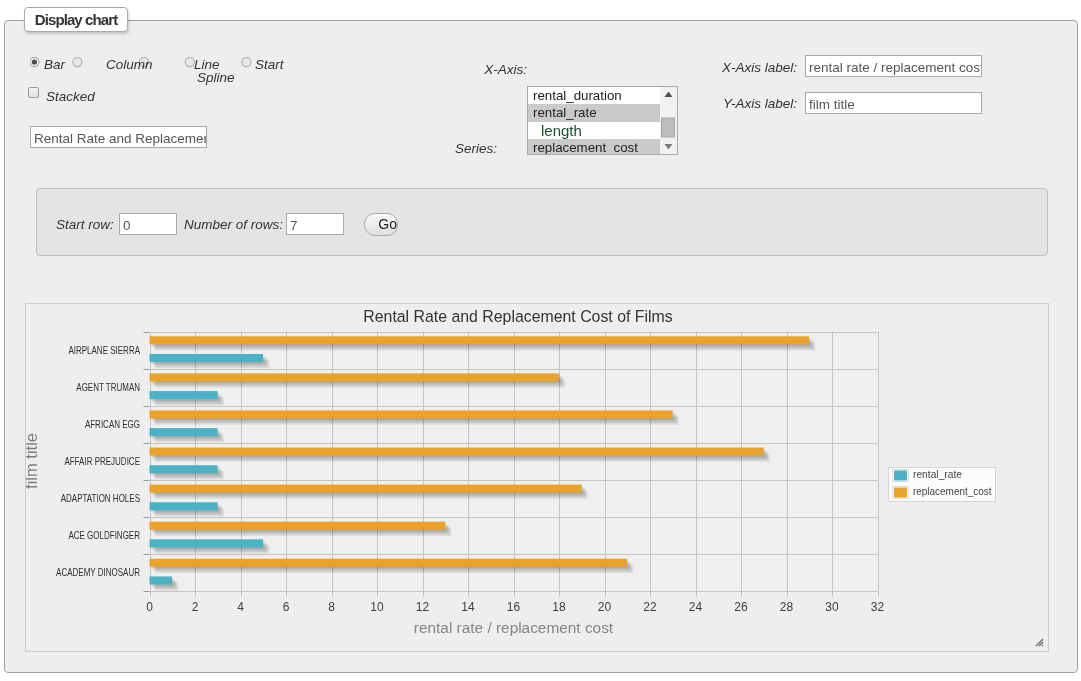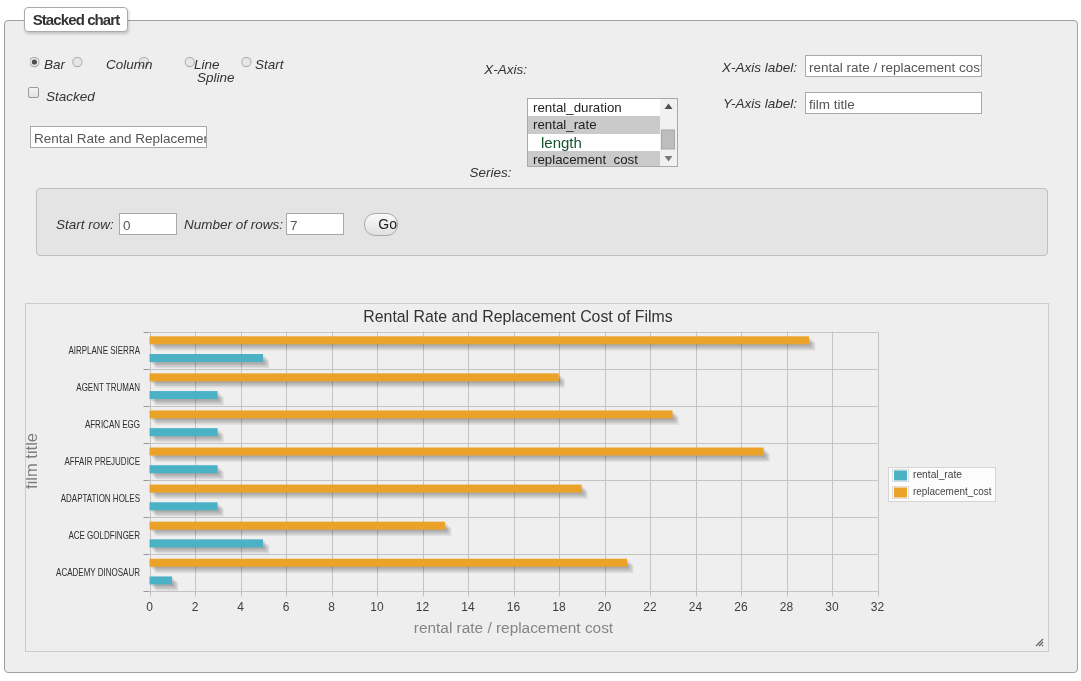--- a/index.html
+++ b/index.html
@@ -7,21 +7,21 @@
   .abs{position:absolute;}
   .lbl{font-size:13.5px;color:#333;font-style:italic;}
   .tin{background:#fff;border:1px solid #a9a9a9;font-size:13.5px;color:#555;overflow:hidden;white-space:nowrap;}
 </style>
 </head>
 <body>
 <div id="page">
 
   <div class="abs" style="left:4px;top:19.5px;width:1072px;height:651.5px;border:1px solid #a0a0a0;background:#eee;border-radius:4px;"></div>
 
-  <div class="abs" style="left:24px;top:7px;width:102px;height:23px;background:#fff;border:1px solid #aaa;border-radius:4px;box-shadow:1px 2px 3px rgba(0,0,0,0.18);line-height:23px;text-align:center;font-size:15px;letter-spacing:-0.9px;font-weight:bold;color:#333;">Stacked chart</div>
+  <div class="abs" style="left:24px;top:7px;width:102px;height:23px;background:#fff;border:1px solid #aaa;border-radius:4px;box-shadow:1px 2px 3px rgba(0,0,0,0.18);line-height:23px;text-align:center;font-size:15px;letter-spacing:-0.9px;font-weight:bold;color:#333;">Display chart</div>
 
   <div class="abs" style="left:30px;top:57px;height:14px;">
     <svg width="290" height="16" style="position:absolute;top:0;left:0">
       <circle cx="4.4" cy="5" r="4.6" fill="#ededed" stroke="#a9a9a9" stroke-width="1.1"></circle>
       <circle cx="4.4" cy="5" r="2.6" fill="#4d4d4d"></circle>
       <circle cx="47.4" cy="5" r="4.6" fill="#e6e6e6" stroke="#b2b2b2" stroke-width="1.1"></circle>
       <circle cx="114" cy="5" r="4.6" fill="#e6e6e6" stroke="#b2b2b2" stroke-width="1.1"></circle>
       <circle cx="159.8" cy="5" r="4.6" fill="#e6e6e6" stroke="#b2b2b2" stroke-width="1.1"></circle>
       <circle cx="216.4" cy="5" r="4.6" fill="#e6e6e6" stroke="#b2b2b2" stroke-width="1.1"></circle>
     </svg>
@@ -34,22 +34,22 @@
 
   <div class="abs" style="left:30px;top:89px;height:14px;">
     <span class="abs" style="left:-2px;top:-2px;width:9px;height:9px;border:1px solid #999;background:linear-gradient(#f4f4f4,#e2e2e2);border-radius:2px;"></span>
     <span class="lbl abs" style="left:16px;top:0;">Stacked</span>
   </div>
 
   <div class="tin abs" style="left:30px;top:126px;width:169px;height:14px;padding:4px 3px 2px 3px;">Rental Rate and Replacement Cost of Films</div>
 
   <div class="lbl abs" style="left:455px;top:62px;width:72px;text-align:right;">X-Axis:</div>
 
-  <div class="lbl abs" style="left:455px;top:141px;width:71px;text-align:center;margin-top:24px;">Series:</div>
-  <div class="abs" style="left:527px;top:98px;width:149px;height:67px;background:#fff;border:1px solid #a9a9a9;overflow:hidden;">
+  <div class="lbl abs" style="left:455px;top:141px;width:71px;text-align:left;">Series:</div>
+  <div class="abs" style="left:527px;top:86px;width:149px;height:67px;background:#fff;border:1px solid #a9a9a9;overflow:hidden;">
     <div style="height:17.25px;font-size:13.3px;color:#222;padding-left:5px;line-height:17px;">rental_duration</div>
     <div style="height:17.25px;font-size:13.3px;color:#222;padding-left:5px;line-height:17px;background:#cacaca;">rental_rate</div>
     <div style="height:17.25px;font-size:15px;color:#14532d;padding-left:13px;line-height:17px;">length</div>
     <div style="height:17.25px;font-size:13.3px;color:#222;padding-left:5px;line-height:17px;background:#cacaca;">replacement_cost</div>
 
     <div style="position:absolute;right:0;top:0;width:17px;height:67px;background:#f1f1f1;">
       <svg width="17" height="67" style="position:absolute;left:0;top:0;">
         <path d="M4.5,10 L12.5,10 L8.5,4.5 Z" fill="#505050"></path>
         <rect x="1.5" y="31" width="13" height="19" fill="#bdbdbd" stroke="#a8a8a8" stroke-width="1"></rect>
         <path d="M4.5,57 L12.5,57 L8.5,62.5 Z" fill="#7a7a7a"></path>

